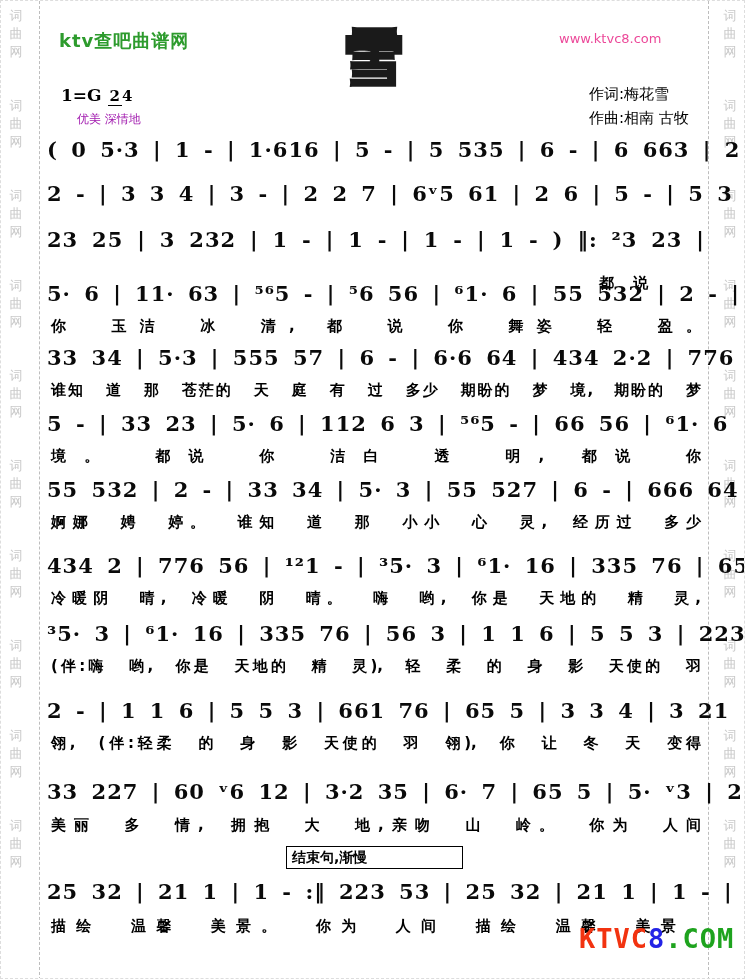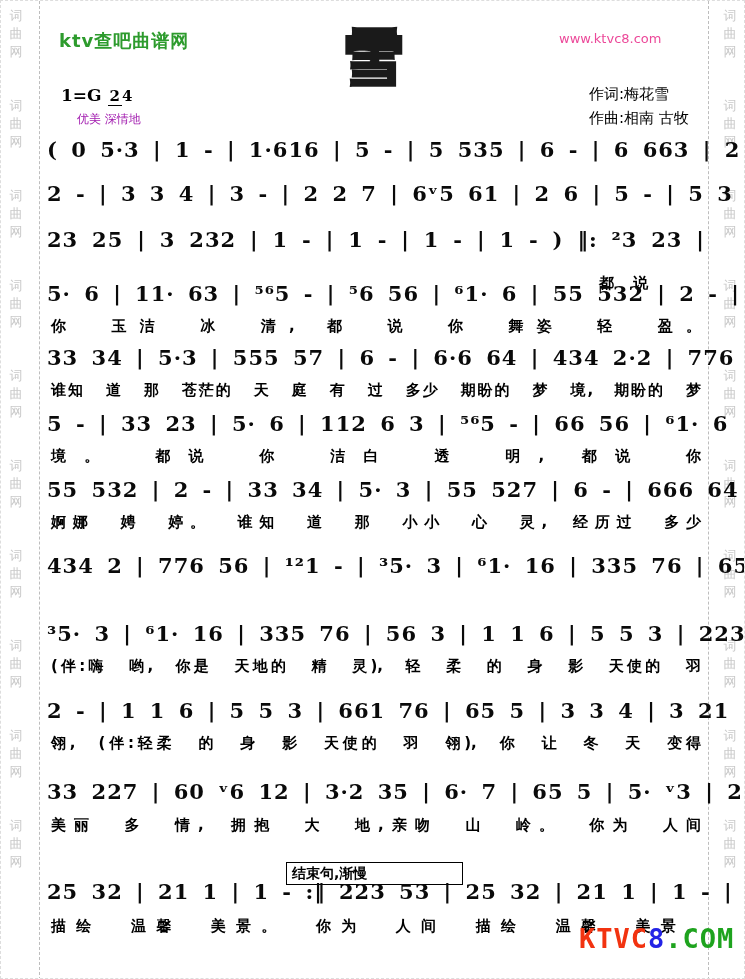--- a/index.html
+++ b/index.html
@@ -35,21 +35,21 @@
   
   .notation{position:absolute;left:46px;width:658px;font-family:"DejaVu Serif",serif;
             font-size:21px;font-weight:bold;color:#0a0a0a;white-space:nowrap;
             text-align:justify;text-align-last:justify;letter-spacing:1px;word-spacing:5px;}
   .lyrics{position:absolute;left:50px;width:650px;font-size:15px;color:#000;font-weight:bold;
           text-align:justify;text-align-last:justify;word-spacing:14px;white-space:nowrap;}
   .lyrics-right{position:absolute;left:598px;font-size:15px;color:#000;font-weight:bold;
                 word-spacing:14px;white-space:nowrap;margin-top:17px;}
   .ending-box{position:absolute;left:285px;top:845px;width:170px;height:21px;
               border:1px solid #000;font-size:14px;font-weight:bold;color:#000;
-              padding-left:5px;line-height:21px;background:#fff;margin-top:16px;}
+              padding-left:5px;line-height:21px;background:#fff;}
   
   .logo{position:absolute;left:578px;top:922px;font-family:"DejaVu Sans Mono",monospace;
         font-size:27px;font-weight:bold;letter-spacing:1px;cursor:pointer;}
   .logo .lg-red{color:#f23310;}
   .logo .lg-blue{color:#2323e6;}
   .logo .lg-green{color:#1ea31e;}
 </style>
 </head>
 <body>
 
@@ -176,20 +176,21 @@
   <div class="notation" style="top:344px">33 34 | 5·3 | 555 57 | 6 - | 6·6 64 | 434 2·2 | 776 56 |</div>
   <div class="lyrics" style="top:380px">谁知 道 那 苍茫的 天 庭 有 过 多少 期盼的 梦 境, 期盼的 梦</div>
 
   <div class="notation" style="top:410px">5 - | 33 23 | 5· 6 | 112 6 3 | ⁵⁶5 - | 66 56 | ⁶1· 6 |</div>
   <div class="lyrics" style="top:446px">境。 都说 你 洁白 透 明, 都说 你</div>
 
   <div class="notation" style="top:476px">55 532 | 2 - | 33 34 | 5· 3 | 55 527 | 6 - | 666 64 |</div>
   <div class="lyrics" style="top:512px">婀娜 娉 婷。 谁知 道 那 小小 心 灵, 经历过 多少</div>
 
   <div class="notation" style="top:552px">434 2 | 776 56 | ¹²1 - | ³5· 3 | ⁶1· 16 | 335 76 | 65 5 |</div>
+  <div class="lyrics" style="top:588px">冷暖阴 晴, 冷暖 阴 晴。 嗨 哟, 你是 天地的 精 灵,</div>
 
   <div class="notation" style="top:620px">³5· 3 | ⁶1· 16 | 335 76 | 56 3 | 1 1 6 | 5 5 3 | 223 5 32 |</div>
   <div class="lyrics" style="top:656px">(伴:嗨 哟, 你是 天地的 精 灵), 轻 柔 的 身 影 天使的 羽</div>
 
   <div class="notation" style="top:697px">2 - | 1 1 6 | 5 5 3 | 661 76 | 65 5 | 3 3 4 | 3 21 |</div>
   <div class="lyrics" style="top:733px">翎, (伴:轻柔 的 身 影 天使的 羽 翎), 你 让 冬 天 变得</div>
 
   <div class="notation" style="top:778px">33 227 | 60 ᵛ6 12 | 3·2 35 | 6· 7 | 65 5 | 5· ᵛ3 | 223 53 |</div>
   <div class="lyrics" style="top:815px">美丽 多 情, 拥抱 大 地,亲吻 山 岭。 你为 人间</div>
 

